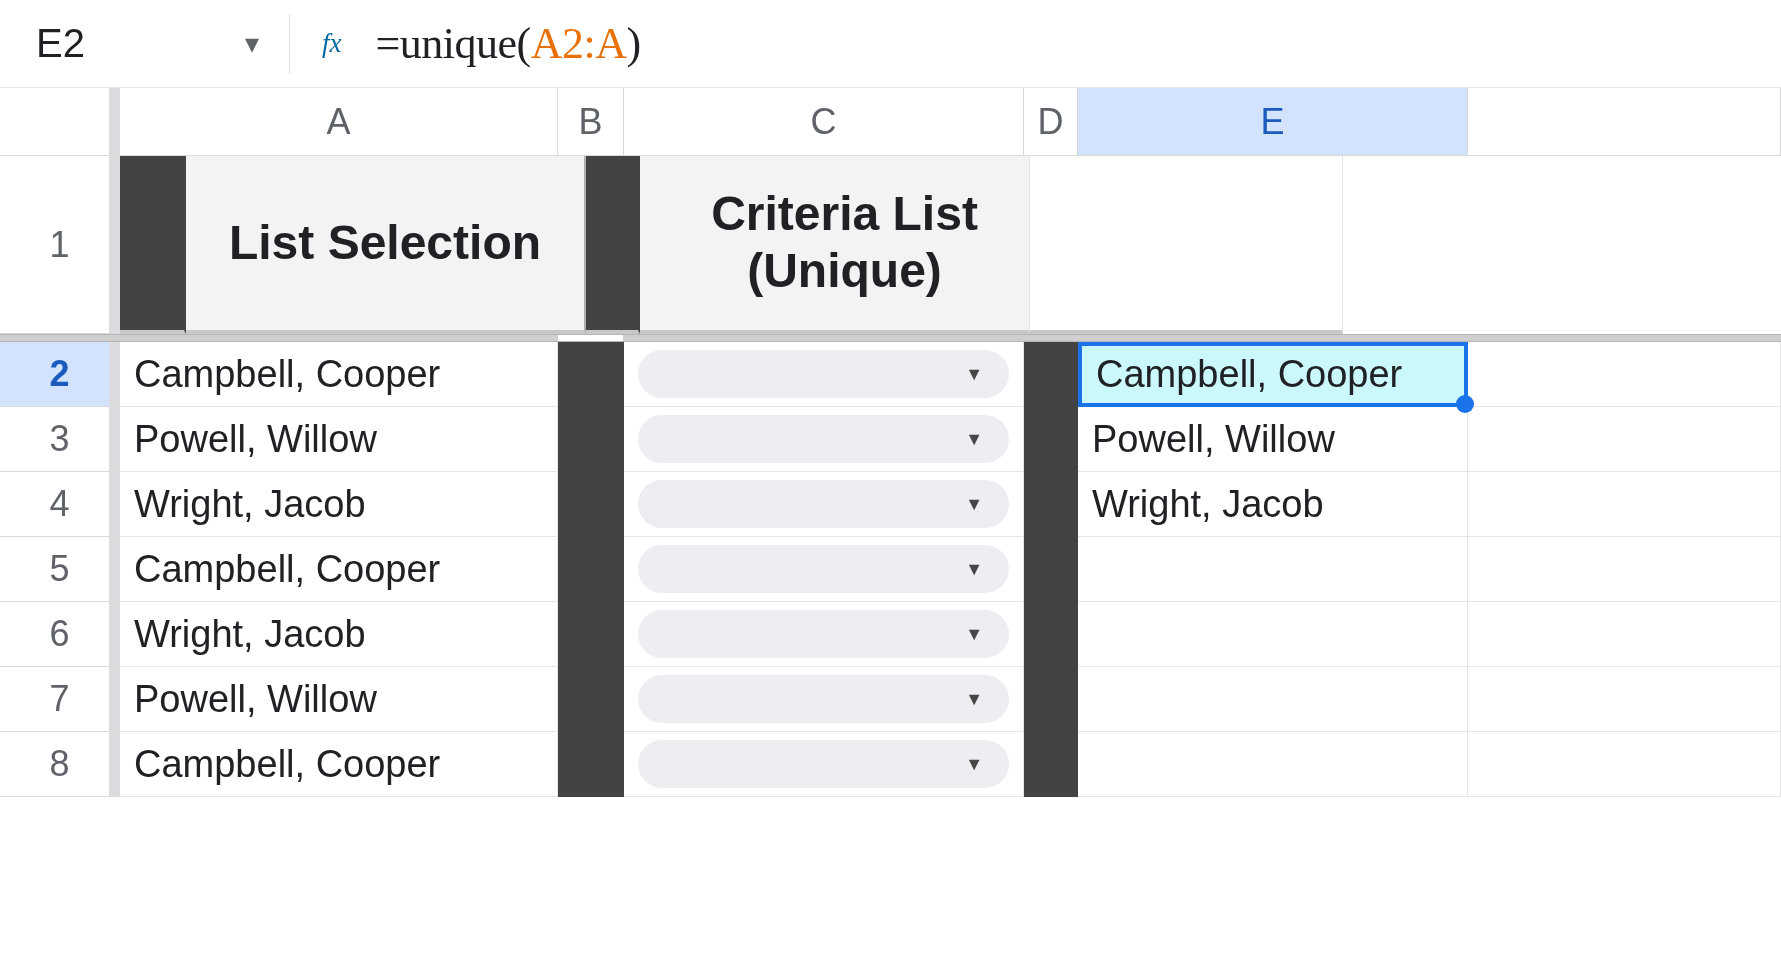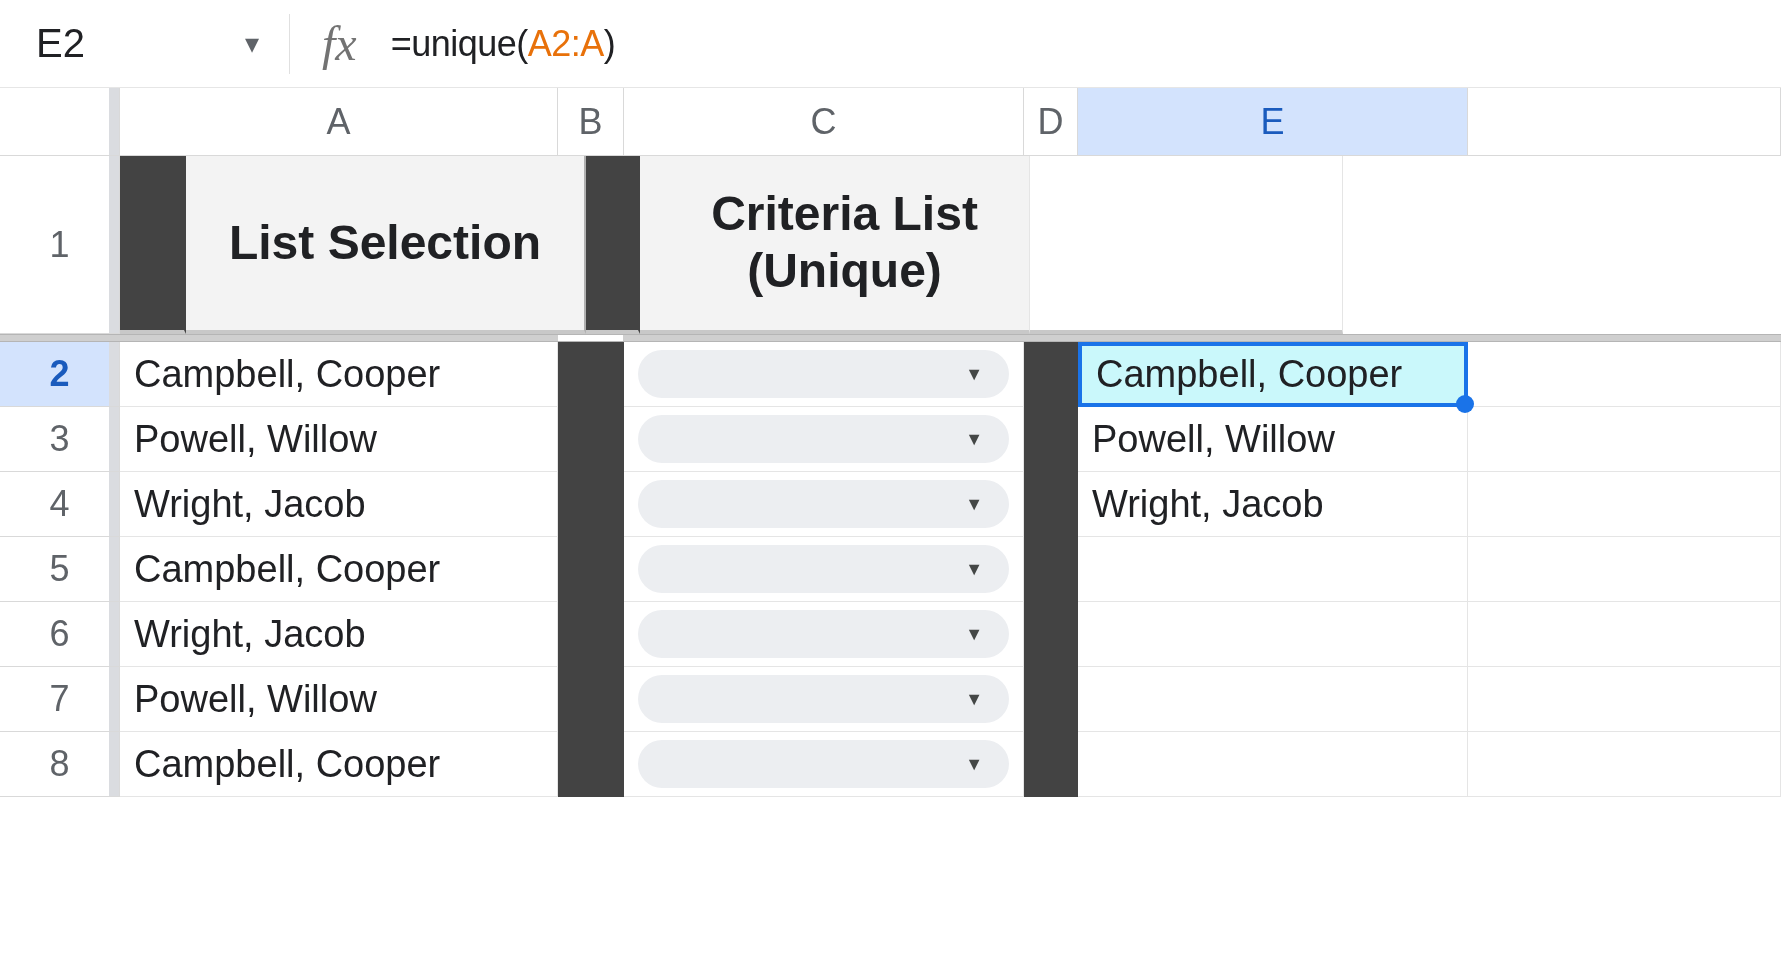--- a/index.html
+++ b/index.html
@@ -40,27 +40,27 @@
   .formula-bar {
     flex: 1;
     display: flex;
     align-items: center;
     padding-left: 32px;
     font-size: 40px;
   }
   .fx-label {
     font-family: Georgia, "Times New Roman", serif;
     font-style: italic;
-    color: #737373;
-    font-size: 48px;
+    color: #0369a1;
+    font-size: 27px;
     margin-right: 34px;
   }
   .formula-text {
-    font-family: Liberation Sans, sans-serif;
-    font-size: 36px;
+    font-family: Liberation Serif, serif;
+    font-size: 44px;
     color: #202124;
     letter-spacing: -0.5px;
   }
   .formula-text .fn  { color: #202124; }
   .formula-text .paren { color: #202124; }
   .formula-text .range { color: #e8710a; }
 
   
   .grid {
     flex: 1;

